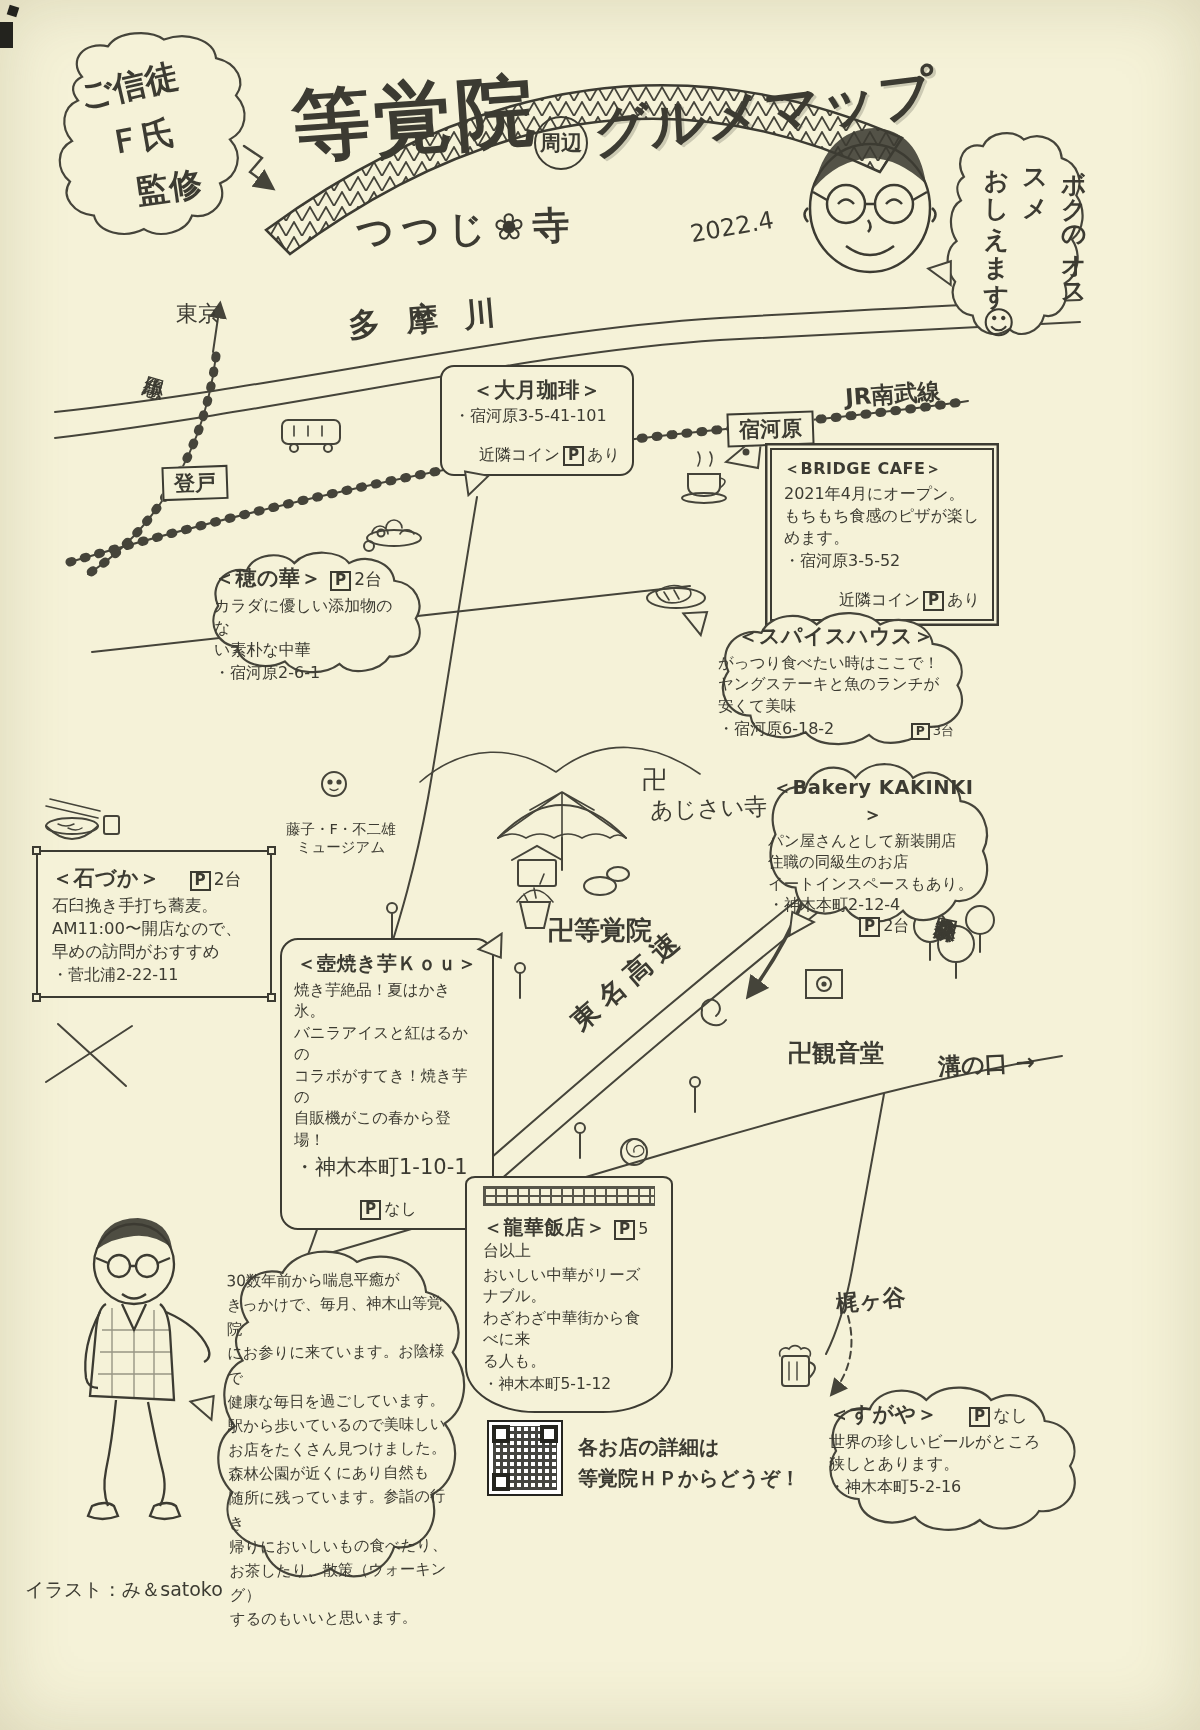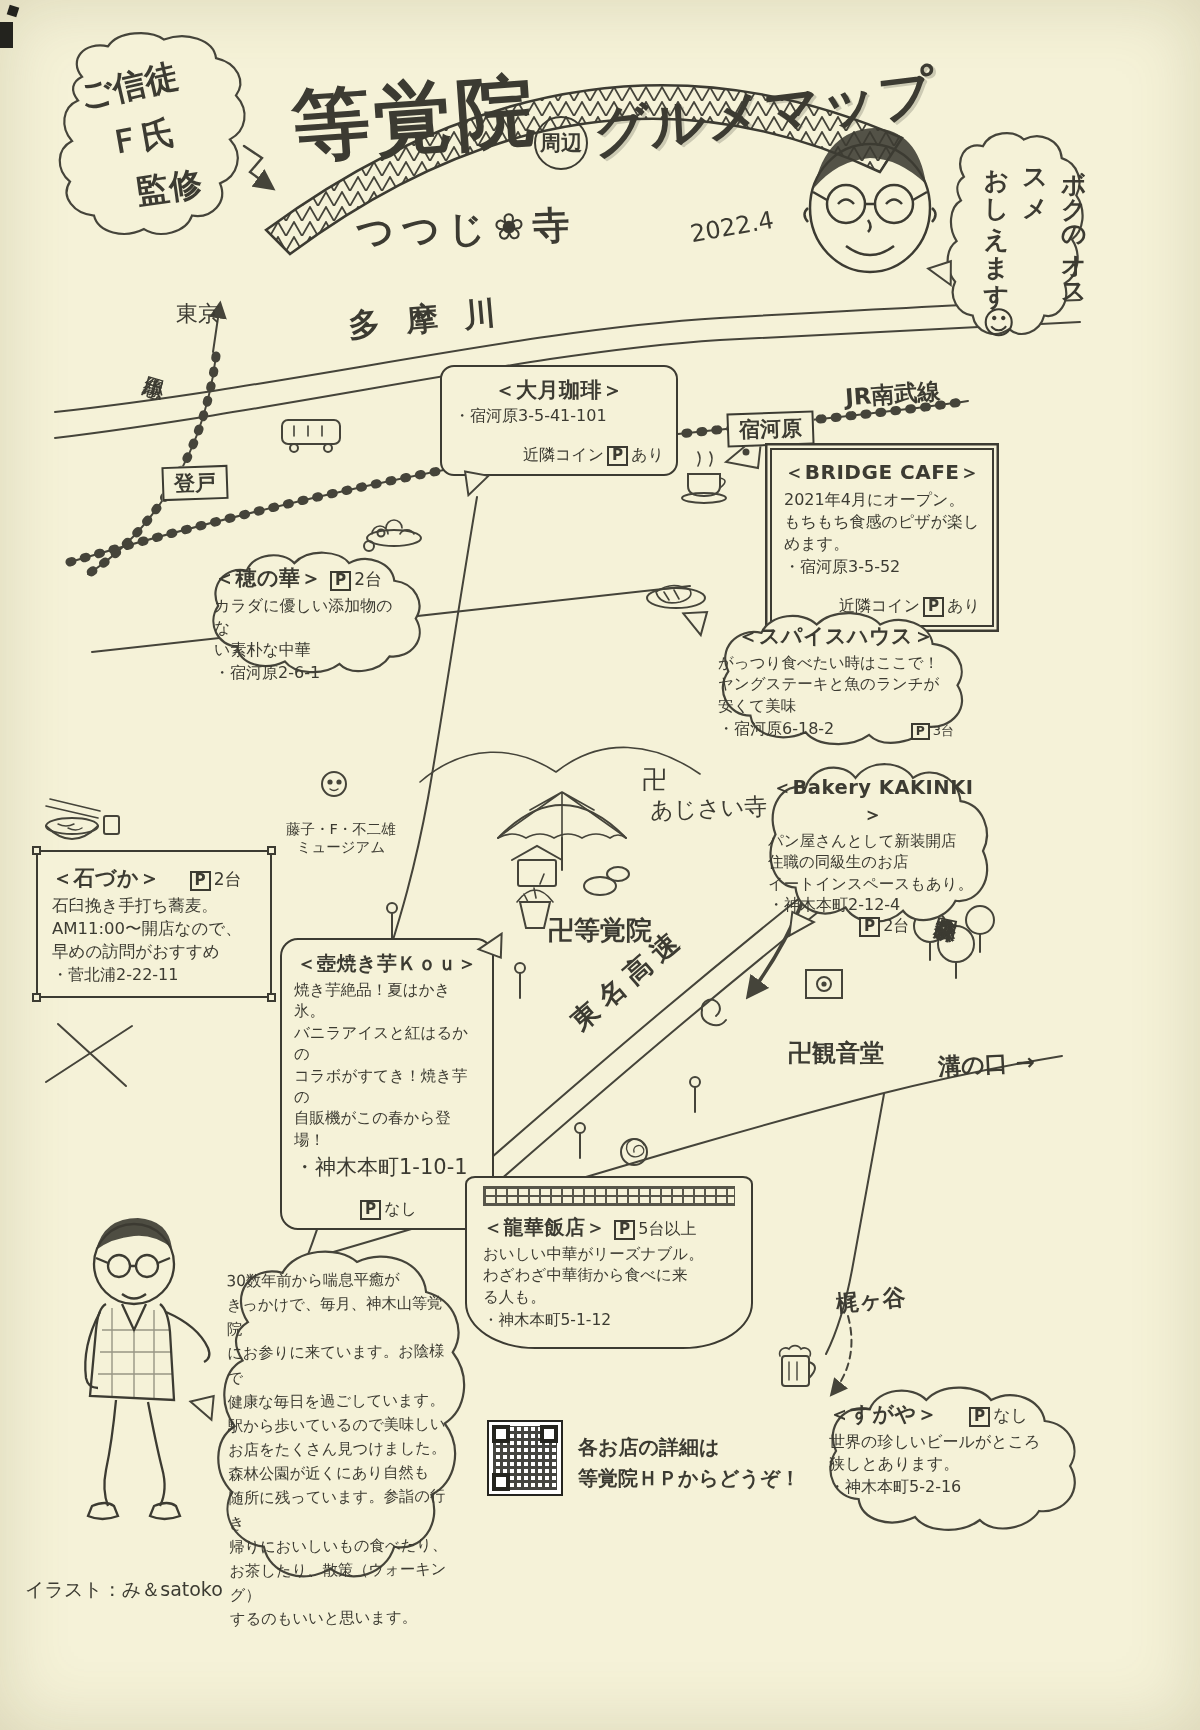--- a/index.html
+++ b/index.html
@@ -280,32 +280,32 @@
 ミュージアム</div>
   <div class="lbl" style="left:642px;top:764px;font-size:25px;">卍</div>
   <div class="lbl" style="left:650px;top:794px;font-size:23px;transform:rotate(-2deg);">あじさい寺</div>
   <div class="lbl" style="left:548px;top:914px;font-size:26px;font-weight:600;">卍等覚院</div>
   <div class="lbl" style="left:575px;top:1008px;font-size:27px;font-weight:600;letter-spacing:8px;transform:rotate(-41deg);transform-origin:left center;">東名高速</div>
   <div class="lbl" style="left:788px;top:1010px;font-size:24px;font-weight:600;margin-top:28px;">卍観音堂</div>
   <div class="lbl vrt" style="left:938px;top:902px;font-size:22px;font-weight:600;transform:rotate(12deg);">森林公園</div>
   <div class="lbl" style="left:938px;top:1050px;font-size:23px;font-weight:600;transform:rotate(-3deg);">溝の口 →</div>
   <div class="lbl" style="left:836px;top:1286px;font-size:23px;font-weight:600;transform:rotate(-6deg);">梶ヶ谷</div>
 
-  <div class="card" style="left:440px;top:365px;width:238px;border-radius:14px;padding:9px 12px 8px;">
+  <div class="card" style="left:440px;top:365px;width:194px;border-radius:14px;padding:9px 12px 8px;">
     <svg class="tail" style="left:16px;bottom:-24px;transform:rotate(115deg)" width="30" height="30" viewBox="0 0 30 30">
       <path d="M2,4 L28,14 L8,27 Z" fill="#f5f2d8" stroke="#45443a" stroke-width="2"></path>
     </svg>
     <div class="shop-name" style="text-align:center">＜大月珈琲＞</div>
     <div class="shop-addr">・宿河原3-5-41-101</div>
     <div class="prow" style="text-align:right"><span>近隣コイン</span><span class="pbox">P</span><span>あり</span></div>
   </div>
 
   <div class="card" style="left:770px;top:448px;width:224px;padding:9px 12px 8px;border-width:2.5px;
               box-shadow:0 0 0 2.5px var(--paper), 0 0 0 5px var(--ink);">
-    <div class="shop-name" style="text-align:right;font-size:20px">＜BRIDGE CAFE＞</div>
+    <div class="shop-name" style="text-align:left;font-size:16px">＜BRIDGE CAFE＞</div>
     <div class="shop-desc ml">2021年4月にオープン。
 もちもち食感のピザが楽し
 めます。</div>
     <div class="shop-addr">・宿河原3-5-52</div>
     <div class="prow" style="text-align:right"><span>近隣コイン</span><span class="pbox">P</span><span>あり</span></div>
   </div>
 
   <div class="cloud" style="left:192px;top:548px;width:238px;height:126px;">
     <svg class="bg" viewBox="0 0 200 100" preserveAspectRatio="none">
         <use href="#cloudW"></use>
@@ -374,21 +374,21 @@
     </svg>
     <div class="shop-name" style="text-align:center;font-size:19.5px">＜壺焼き芋Ｋｏｕ＞</div>
     <div class="shop-desc ml" style="font-size:15.5px">焼き芋絶品！夏はかき氷。
 バニラアイスと紅はるかの
 コラボがすてき！焼き芋の
 自販機がこの春から登場！</div>
     <div class="shop-addr" style="font-size:21px">・神木本町1-10-1</div>
     <div class="prow" style="text-align:center"><span class="pbox">P</span><span>なし</span></div>
   </div>
 
-  <div class="card" style="left:465px;top:1176px;width:288px;border-radius:10px 10px 70px 70px / 8px 8px 46px 46px;padding:8px 16px 16px;">
+  <div class="card" style="left:465px;top:1176px;width:208px;border-radius:10px 10px 70px 70px / 8px 8px 46px 46px;padding:8px 16px 16px;">
     <div class="bowl-strip"></div>
     <div><span class="shop-name" style="font-size:20px">＜龍華飯店＞</span> <span class="pbox">P</span><span style="font-size:16px">5台以上</span></div>
     <div class="shop-desc ml" style="font-size:15.5px">おいしい中華がリーズナブル。
 わざわざ中華街から食べに来
 る人も。</div>
     <div class="shop-addr" style="font-size:15.5px">・神木本町5-1-12</div>
   </div>
 
   <div class="cloud" style="left:805px;top:1382px;width:282px;height:150px;">
     <svg class="bg" viewBox="0 0 200 100" preserveAspectRatio="none">

